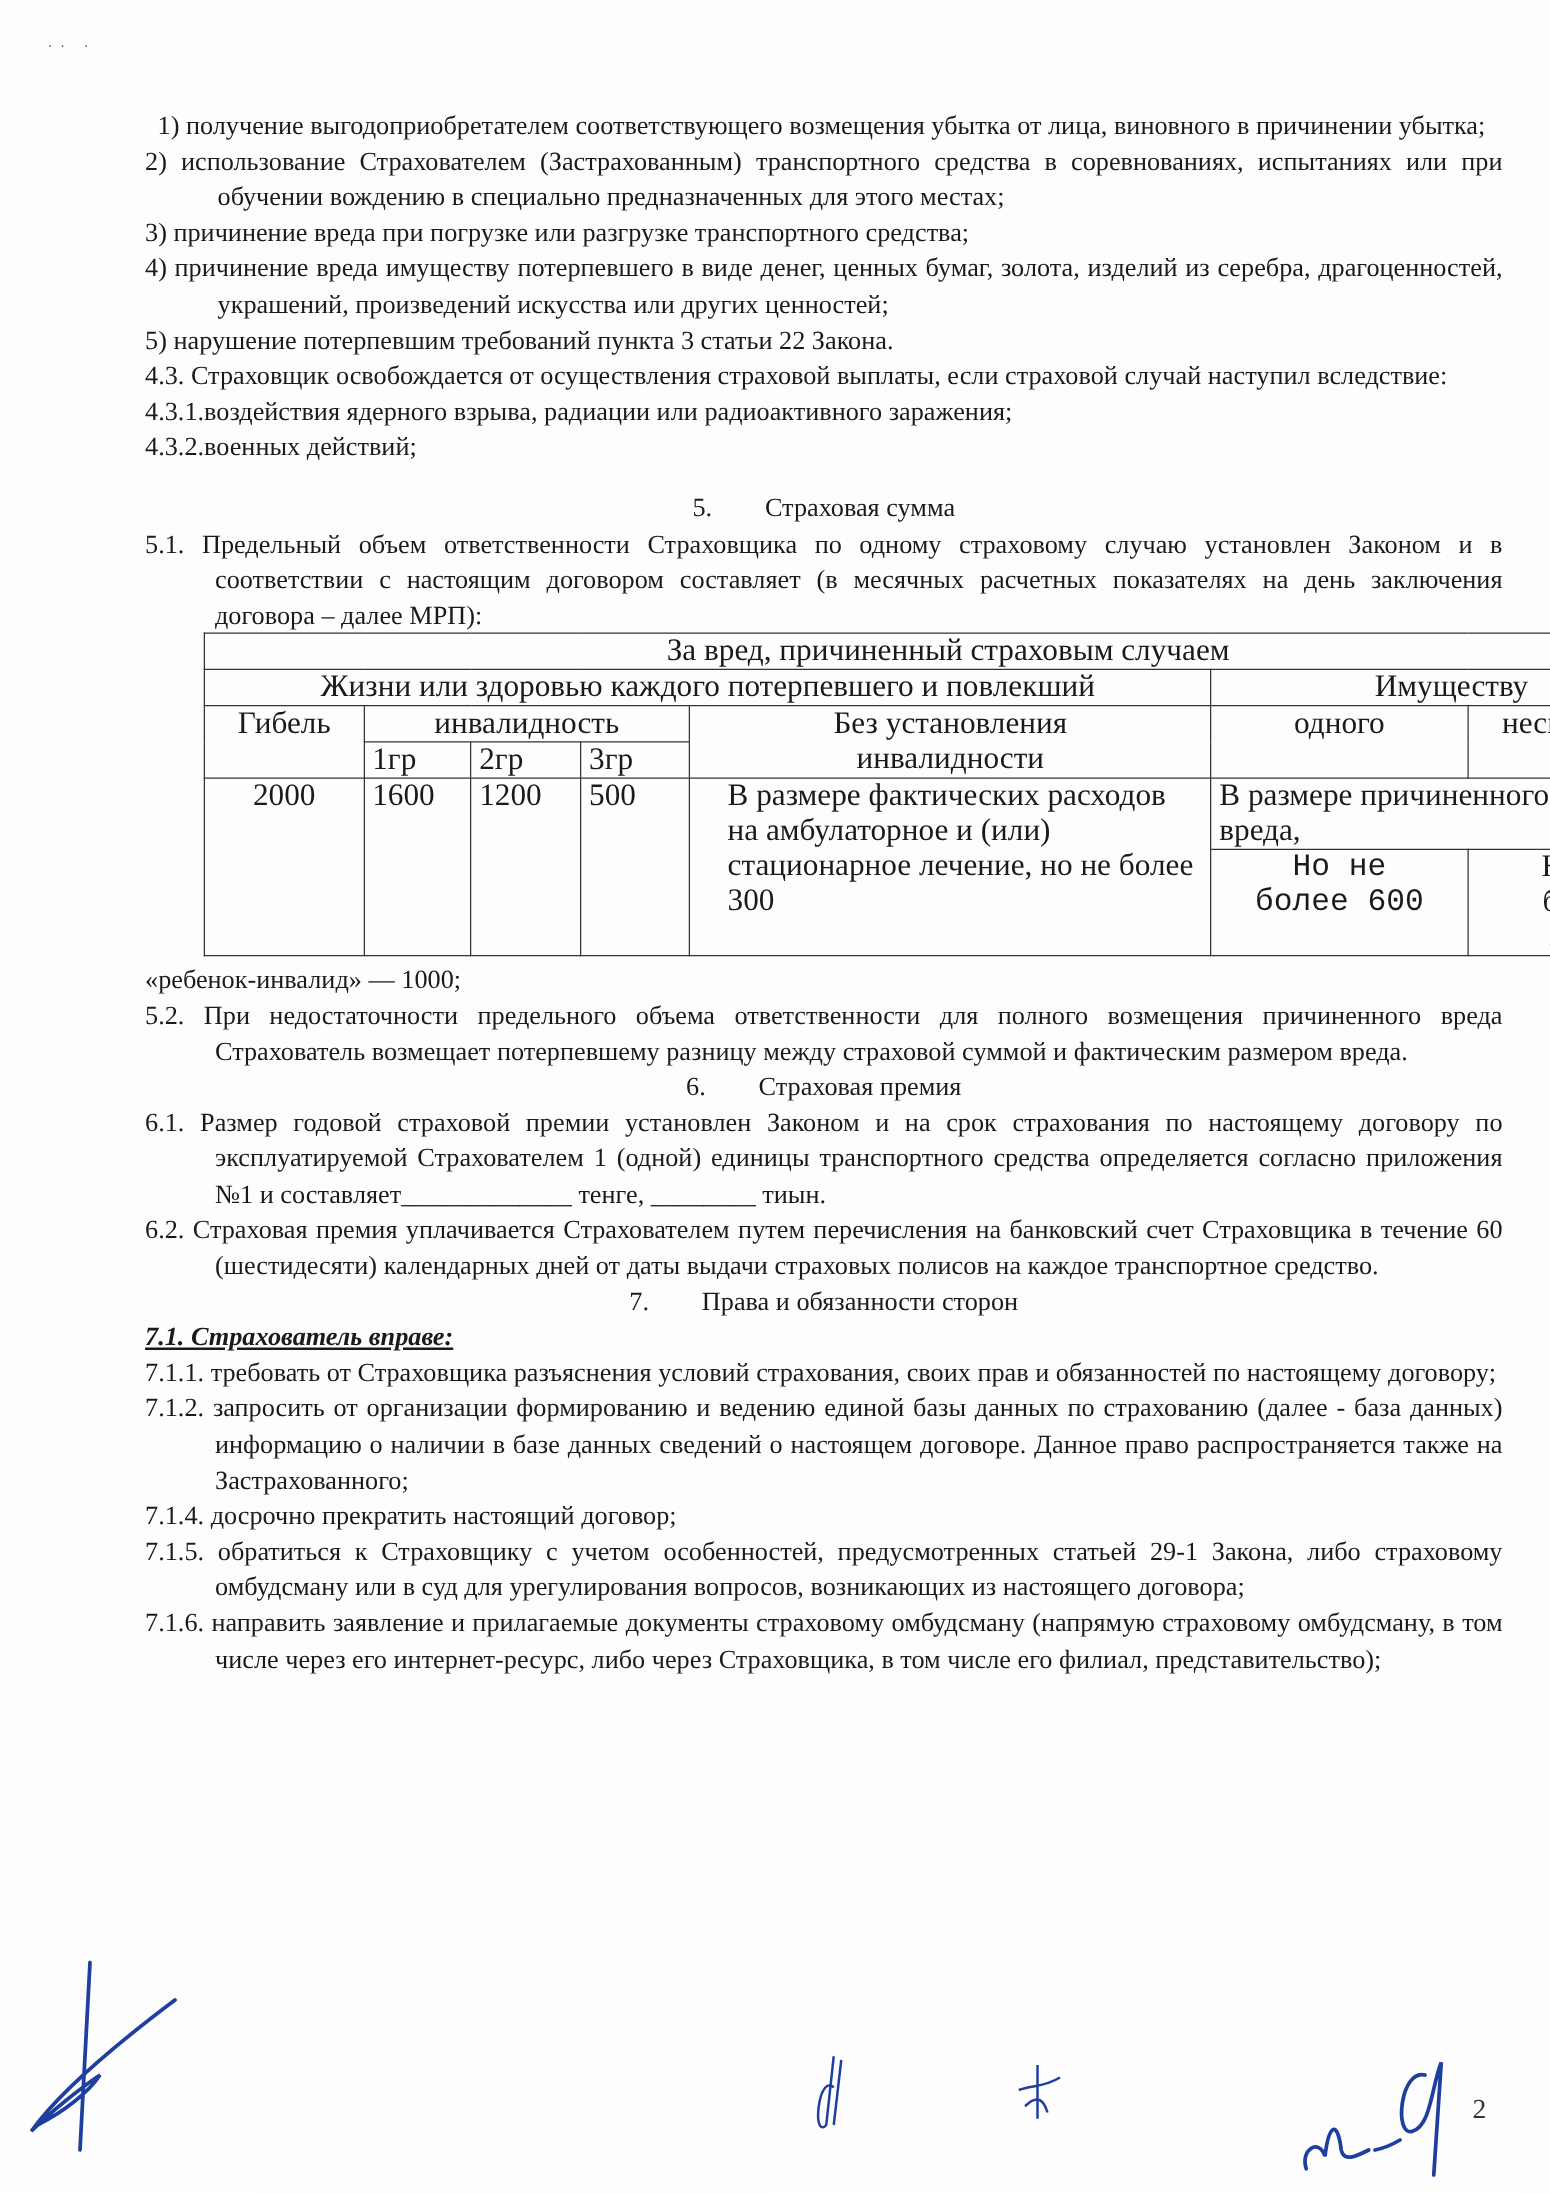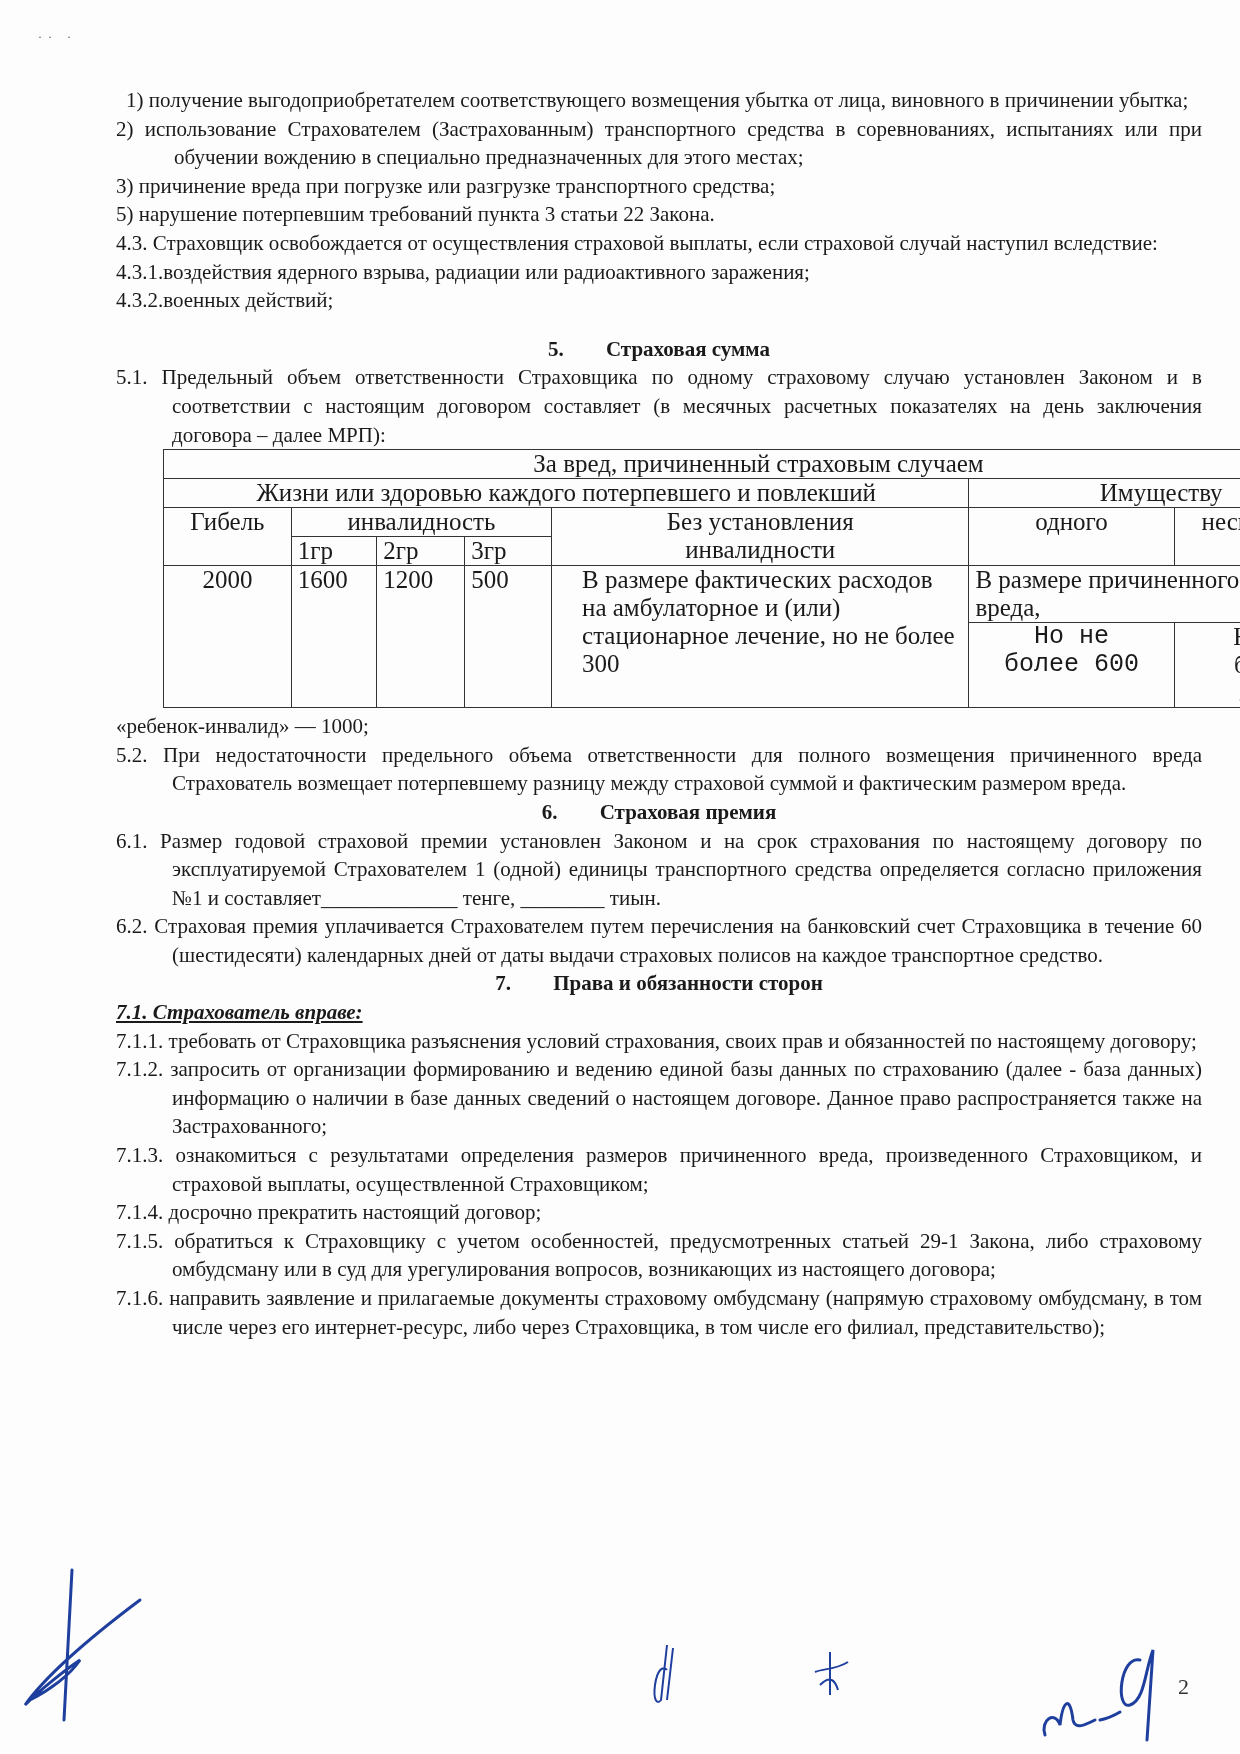--- a/index.html
+++ b/index.html
@@ -5,21 +5,21 @@
   html, body { margin:0; padding:0; background:#ffffff; }
   body { width:1240px; height:1754px; position:relative; overflow:hidden;
          font-family:"Liberation Serif","DejaVu Serif",serif; color:#1a1a1a; }
   .page { position:absolute; left:0; top:0; width:1240px; height:1754px; background:#fdfdfd; }
   .corner-marks { position:absolute; left:38px; top:30px; font-size:12px; color:#555; letter-spacing:6px; }
   .content { position:absolute; left:116px; top:86px; width:1086px; font-size:21px; line-height:28.6px; }
   .p { margin:0; text-align:justify; }
   .hang { padding-left:56px; text-indent:-56px; }
   .hang-s { padding-left:54px; text-indent:-44px; }
   .hang-m { padding-left:58px; text-indent:-58px; }
-  .heading { text-align:center; font-weight:bold; margin:0; }
+  .heading { text-align:center; font-weight:normal; margin:0; }
   .heading .num { display:inline-block; width:58px; text-align:left; }
   .sub-heading { font-weight:bold; font-style:italic; text-decoration:underline; margin:0; }
   .sp-h5 { margin-top:20px; }
   table.mrp { border-collapse:collapse; margin-left:47px; width:1191px; font-size:25px; line-height:28px; }
   table.mrp td { border:1.5px solid #333; padding:0 6px; vertical-align:top; }
   .c { text-align:center; }
   .gap-after-table { margin-top:4px; }
   .sig { position:absolute; }
   .page-num { position:absolute; left:1178px; top:1674px; font-size:22px; color:#333; }
 </style>
@@ -28,20 +28,21 @@
 
 <div class="page">
 
   <div class="corner-marks">·· ·</div>
 
   <div class="content">
 
     <p class="p hang-s"><span>1)</span> <span>получение выгодоприобретателем соответствующего возмещения убытка от лица, виновного в причинении убытка;</span></p>
     <p class="p hang-m"><span>2)</span> <span>использование Страхователем (Застрахованным) транспортного средства в соревнованиях, испытаниях или при обучении вождению в специально предназначенных для этого местах;</span></p>
     <p class="p hang-m"><span>3)</span> <span>причинение вреда при погрузке или разгрузке транспортного средства;</span></p>
+    <p class="p hang-m"><span>4)</span> <span>причинение вреда имуществу потерпевшего в виде денег, ценных бумаг, золота, изделий из серебра, драгоценностей, украшений, произведений искусства или других ценностей;</span></p>
     <p class="p hang-m"><span>5)</span> <span>нарушение потерпевшим требований пункта 3 статьи 22 Закона.</span></p>
 
     <p class="p hang-m"><span>4.3.</span> <span>Страховщик освобождается от осуществления страховой выплаты, если страховой случай наступил вследствие:</span></p>
     <p class="p"><span>4.3.1.</span><span>воздействия ядерного взрыва, радиации или радиоактивного заражения;</span></p>
     <p class="p"><span>4.3.2.</span><span>военных действий;</span></p>
 
     <p class="heading sp-h5"><span class="num">5.</span><span>Страховая сумма</span></p>
     <p class="p hang"><span>5.1.</span> <span>Предельный объем ответственности Страховщика по одному страховому случаю установлен Законом и в соответствии с настоящим договором составляет (в месячных расчетных показателях на день заключения договора – далее МРП):</span></p>
 
     <table class="mrp">
@@ -93,21 +94,20 @@
     <p class="p hang"><span>5.2.</span> <span>При недостаточности предельного объема ответственности для полного возмещения причиненного вреда Страхователь возмещает потерпевшему разницу между страховой суммой и фактическим размером вреда.</span></p>
 
     <p class="heading"><span class="num">6.</span><span>Страховая премия</span></p>
     <p class="p hang"><span>6.1.</span> <span>Размер годовой страховой премии установлен Законом и на срок страхования по настоящему договору по эксплуатируемой Страхователем 1 (одной) единицы транспортного средства определяется согласно приложения №1 и составляет_____________ тенге, ________ тиын.</span></p>
     <p class="p hang"><span>6.2.</span> <span>Страховая премия уплачивается Страхователем путем перечисления на банковский счет Страховщика в течение 60 (шестидесяти) календарных дней от даты выдачи страховых полисов на каждое транспортное средство.</span></p>
 
     <p class="heading"><span class="num">7.</span><span>Права и обязанности сторон</span></p>
     <p class="sub-heading">7.1. Страхователь вправе:</p>
     <p class="p hang"><span>7.1.1.</span> <span>требовать от Страховщика разъяснения условий страхования, своих прав и обязанностей по настоящему договору;</span></p>
     <p class="p hang"><span>7.1.2.</span> <span>запросить от организации формированию и ведению единой базы данных по страхованию (далее - база данных) информацию о наличии в базе данных сведений о настоящем договоре. Данное право распространяется также на Застрахованного;</span></p>
-    <p class="p hang"><span>7.1.3.</span> <span>ознакомиться с результатами определения размеров причиненного вреда, произведенного Страховщиком, и страховой выплаты, осуществленной Страховщиком;</span></p>
     <p class="p hang"><span>7.1.4.</span> <span>досрочно прекратить настоящий договор;</span></p>
     <p class="p hang"><span>7.1.5.</span> <span>обратиться к Страховщику с учетом особенностей, предусмотренных статьей 29-1 Закона, либо страховому омбудсману или в суд для урегулирования вопросов, возникающих из настоящего договора;</span></p>
     <p class="p hang"><span>7.1.6.</span> <span>направить заявление и прилагаемые документы страховому омбудсману (напрямую страховому омбудсману, в том числе через его интернет-ресурс, либо через Страховщика, в том числе его филиал, представительство);</span></p>
   </div>
 
   <svg class="sig" style="left:10px;top:1560px;" width="140" height="180" viewBox="0 0 140 180">
     <path d="M62 10 L54 160 M130 40 C90 70 40 110 15 145 C30 130 55 110 70 100 C60 115 40 130 20 140" stroke="#1f3f9e" stroke-width="3" fill="none" stroke-linecap="round"></path>
   </svg>
   <svg class="sig" style="left:645px;top:1640px;" width="40" height="70" viewBox="0 0 40 70">
     <path d="M22 5 L16 60 C12 65 8 60 10 45 C12 30 18 25 22 30 M28 8 L22 60" stroke="#1f3f9e" stroke-width="2" fill="none"></path>

